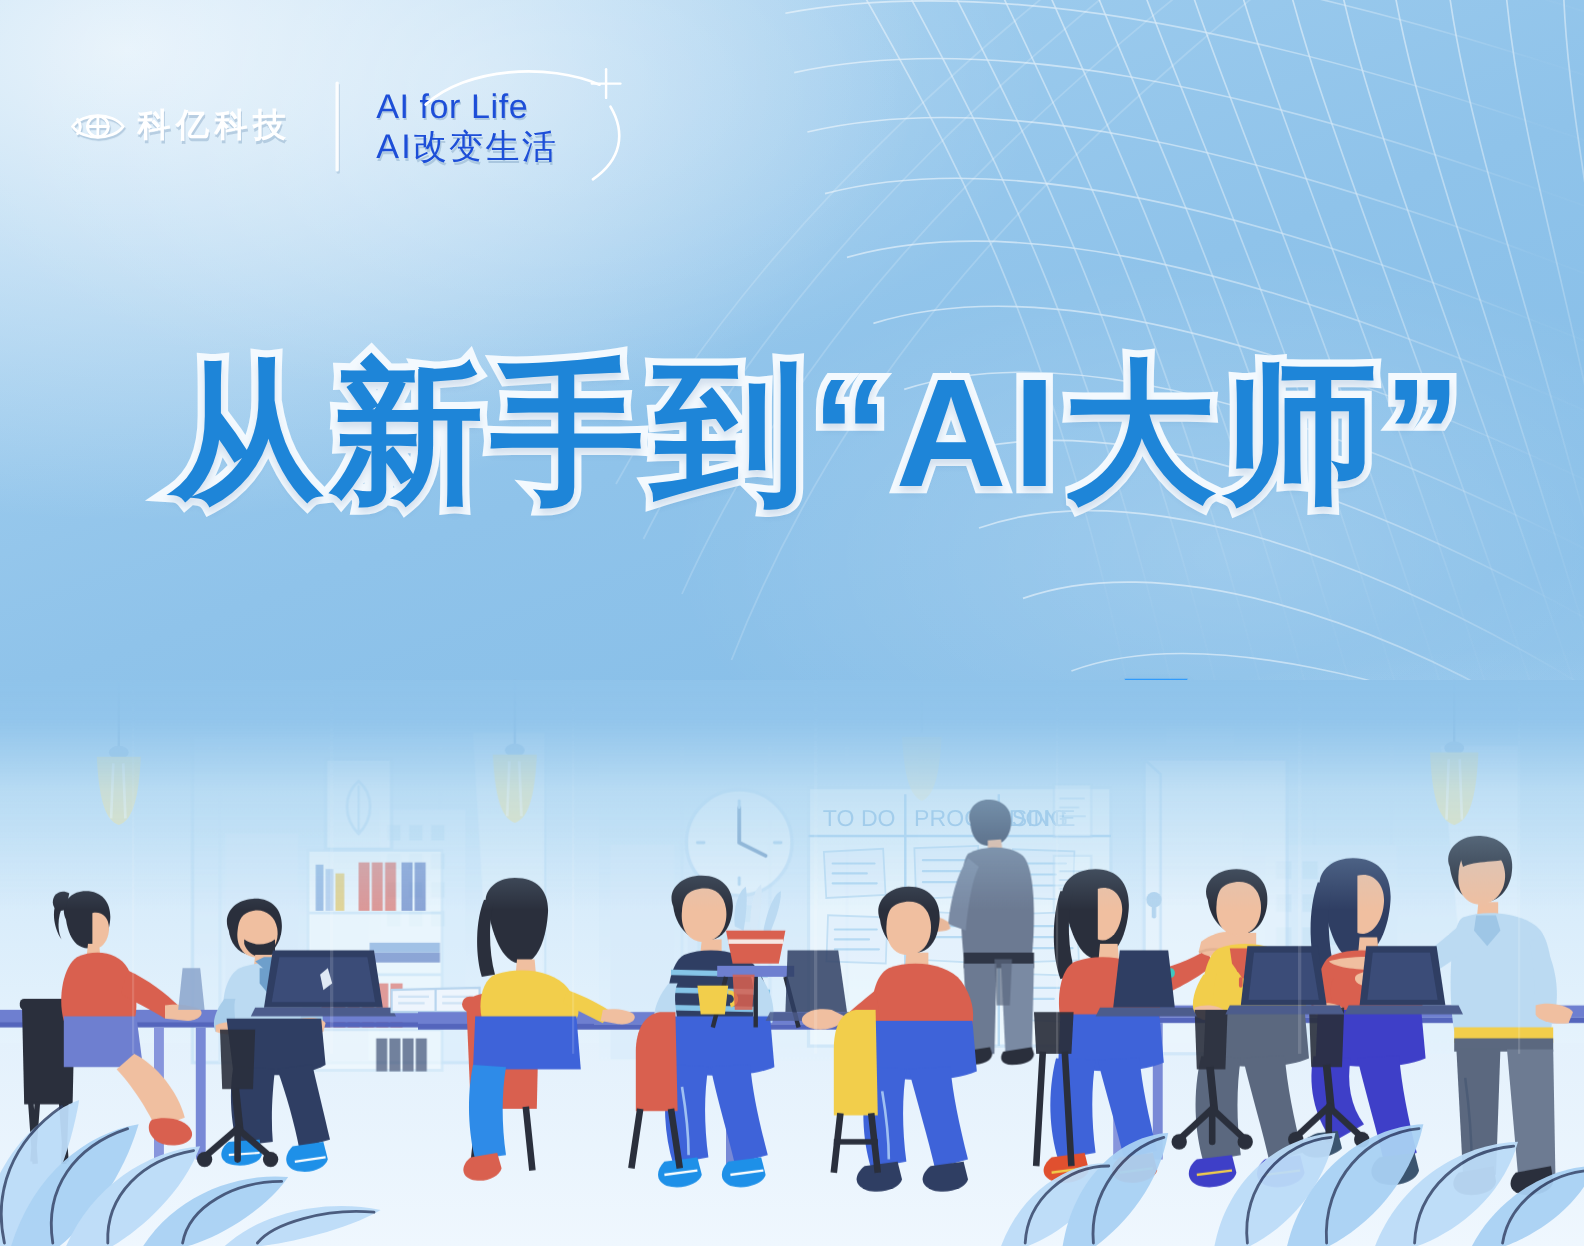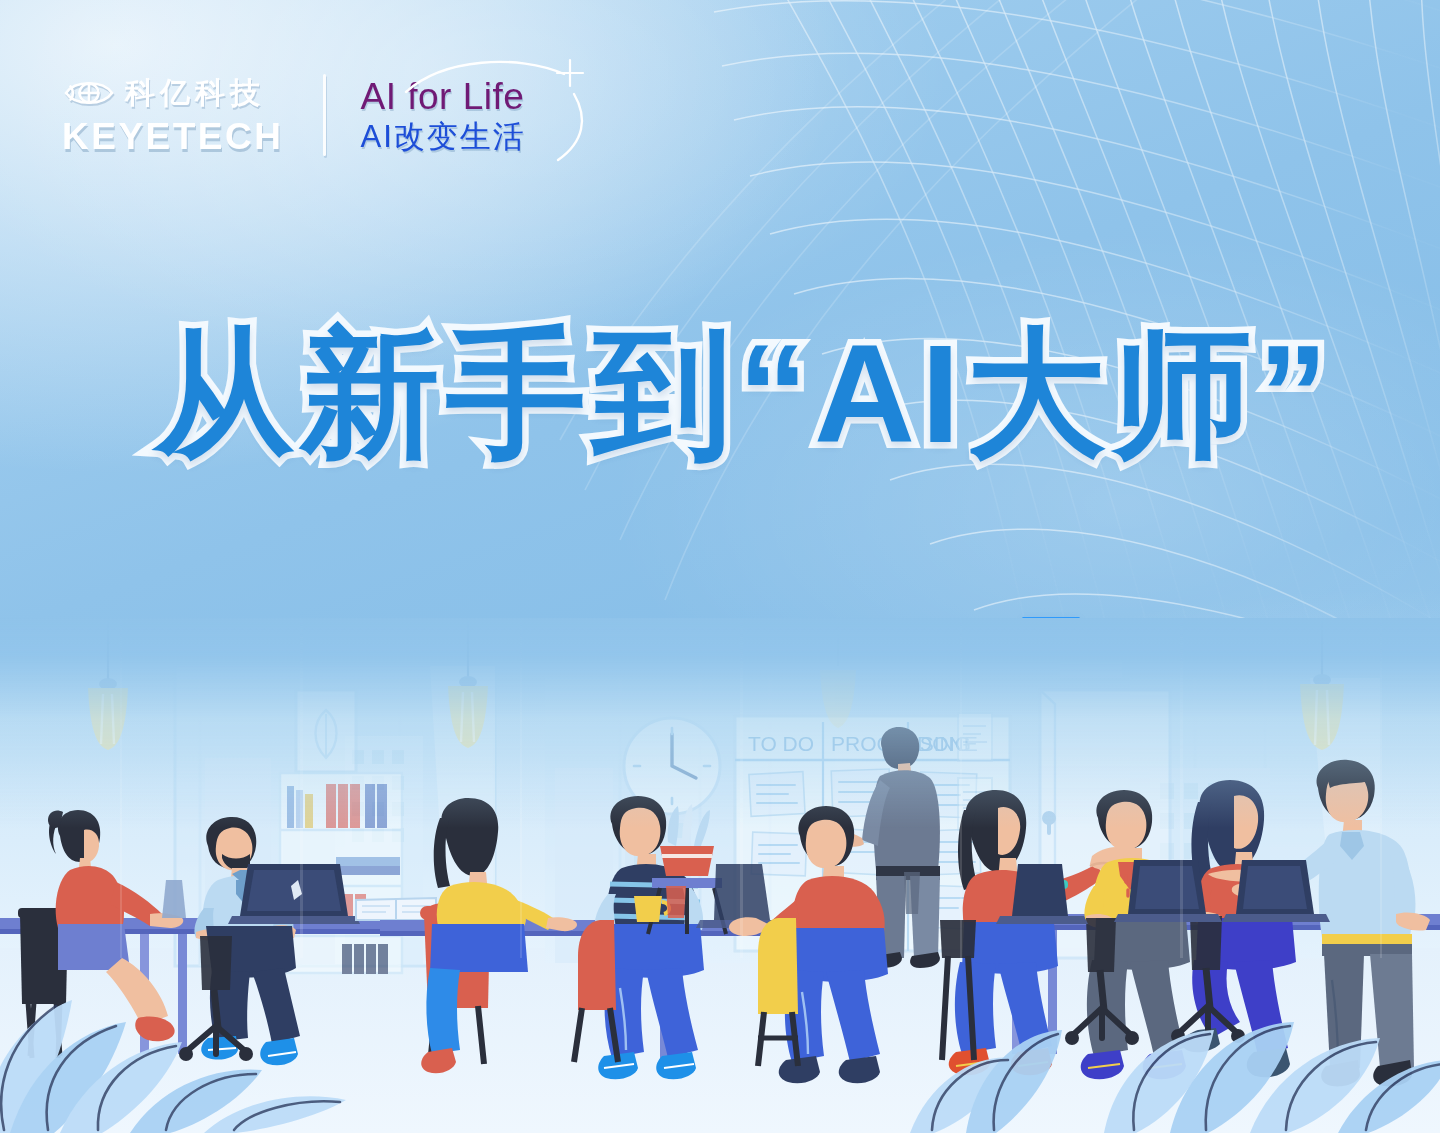--- a/index.html
+++ b/index.html
@@ -48,21 +48,21 @@
     text-shadow:1px 3px 0 rgba(40,90,140,.25);
   }
   .logo-divider{
     width:3px; height:82px; background:#ffffff; opacity:.92;
     margin:0 20px 0 26px; border-radius:2px;
     box-shadow:1px 2px 0 rgba(40,90,140,.18);
   }
   .logo-right{ position:relative; display:flex; flex-direction:column; gap:6px; padding-right:70px; }
   .slogan-en{
     font-family:"Liberation Sans", sans-serif;
-    font-size:37px; font-weight:400; color:#701a75; line-height:1;
+    font-size:31px; font-weight:400; color:#1d4ed8; line-height:1;
     letter-spacing:.5px;
     text-shadow:1px 2px 0 rgba(40,90,140,.22);
   }
   .slogan-cn{
     font-family:"Liberation Sans", sans-serif;
     font-size:31px; font-weight:400; color:#1d4ed8; line-height:1;
     letter-spacing:2px;
     text-shadow:1px 2px 0 rgba(40,90,140,.22);
   }
   .swoosh{ position:absolute; right:-12px; top:-26px; width:210px; height:115px; }
@@ -182,21 +182,20 @@
           <g fill="none" stroke="#ffffff" stroke-width="2.6" stroke-linecap="round">
             <path d="M4 18 C 13 5, 41 5, 50 18 C 41 31, 13 31, 4 18 Z"></path>
             <circle cx="27" cy="18" r="9.4"></circle>
             <path d="M27 8.6 L27 27.4"></path>
             <path d="M17.6 18 L36.4 18"></path>
             <path d="M8.5 11.5 C 12 16, 12 20, 8.5 24.5"></path>
           </g>
         </svg>
         <div class="logo-cn">科亿科技</div>
       </div>
-      <div class="logo-en">KEYETECH</div>
     </div>
 
     <div class="logo-divider"></div>
 
     <div class="logo-right">
       <div class="slogan-en">AI for Life</div>
       <div class="slogan-cn">AI改变生活</div>
       <svg class="swoosh" viewBox="0 0 210 115">
         <g fill="none" stroke="#ffffff" stroke-width="2.4" stroke-linecap="round">
           <path d="M8 40 C 45 6, 120 2, 166 22"></path>

